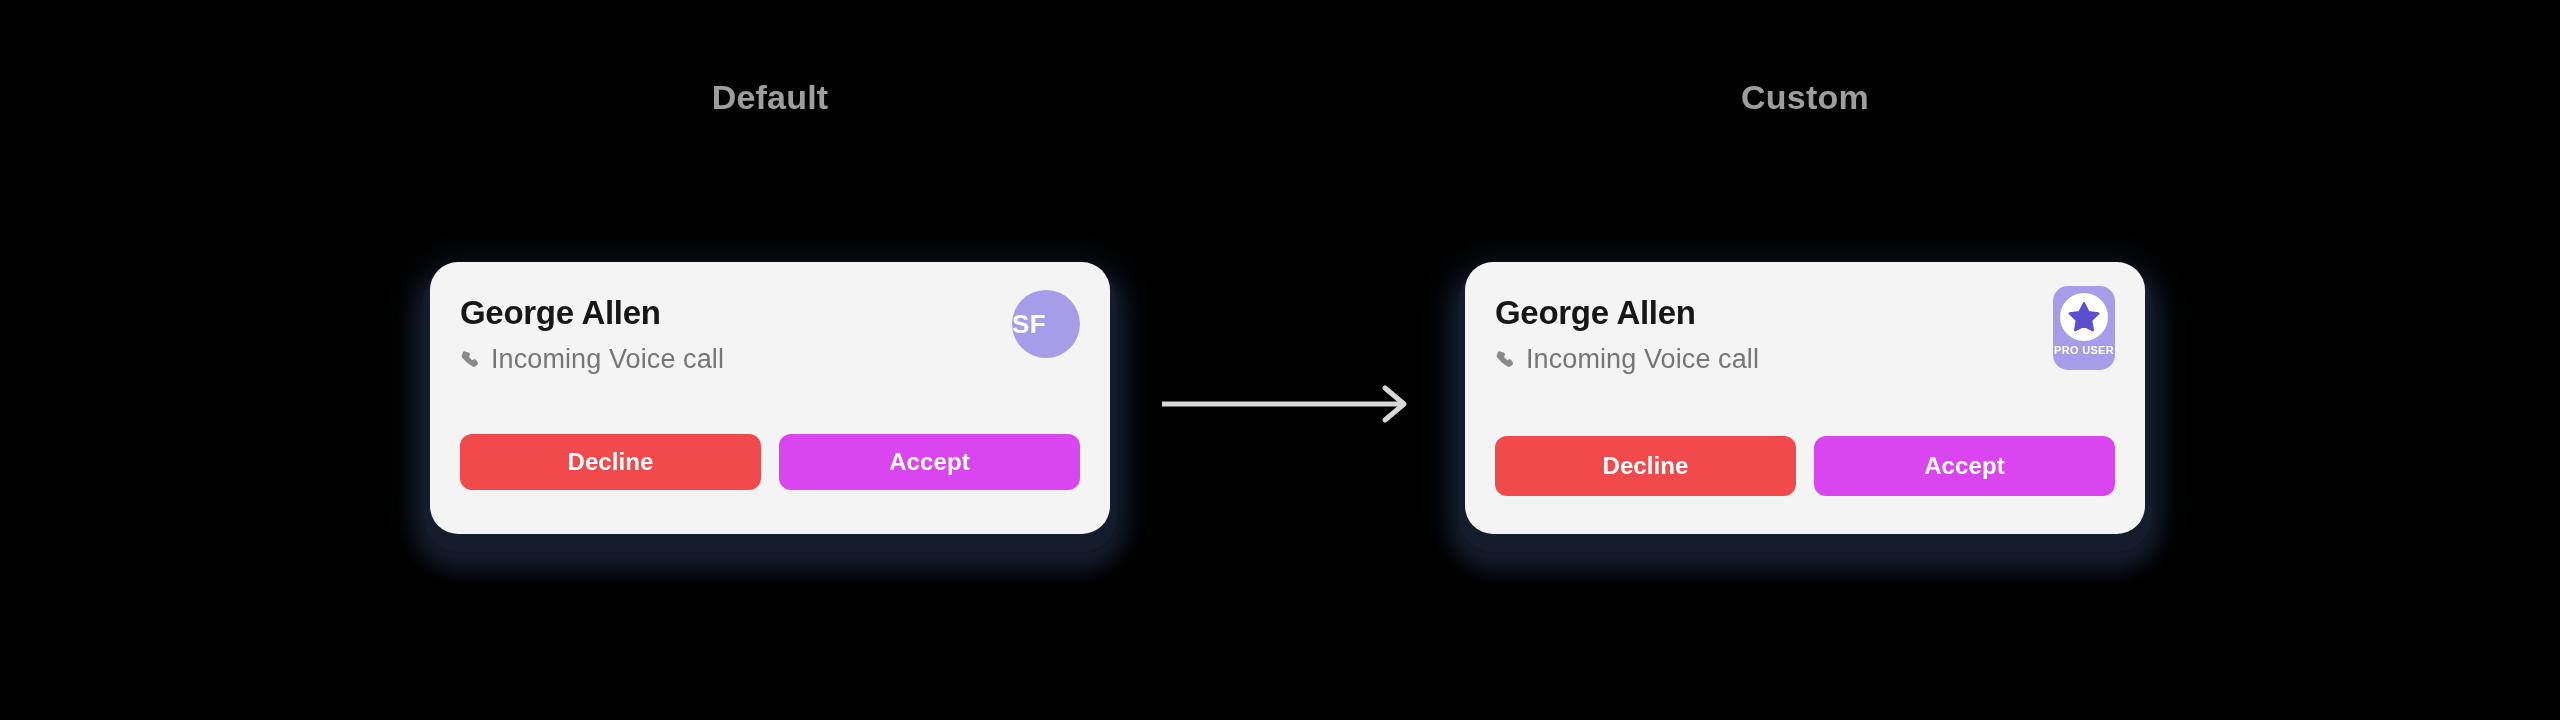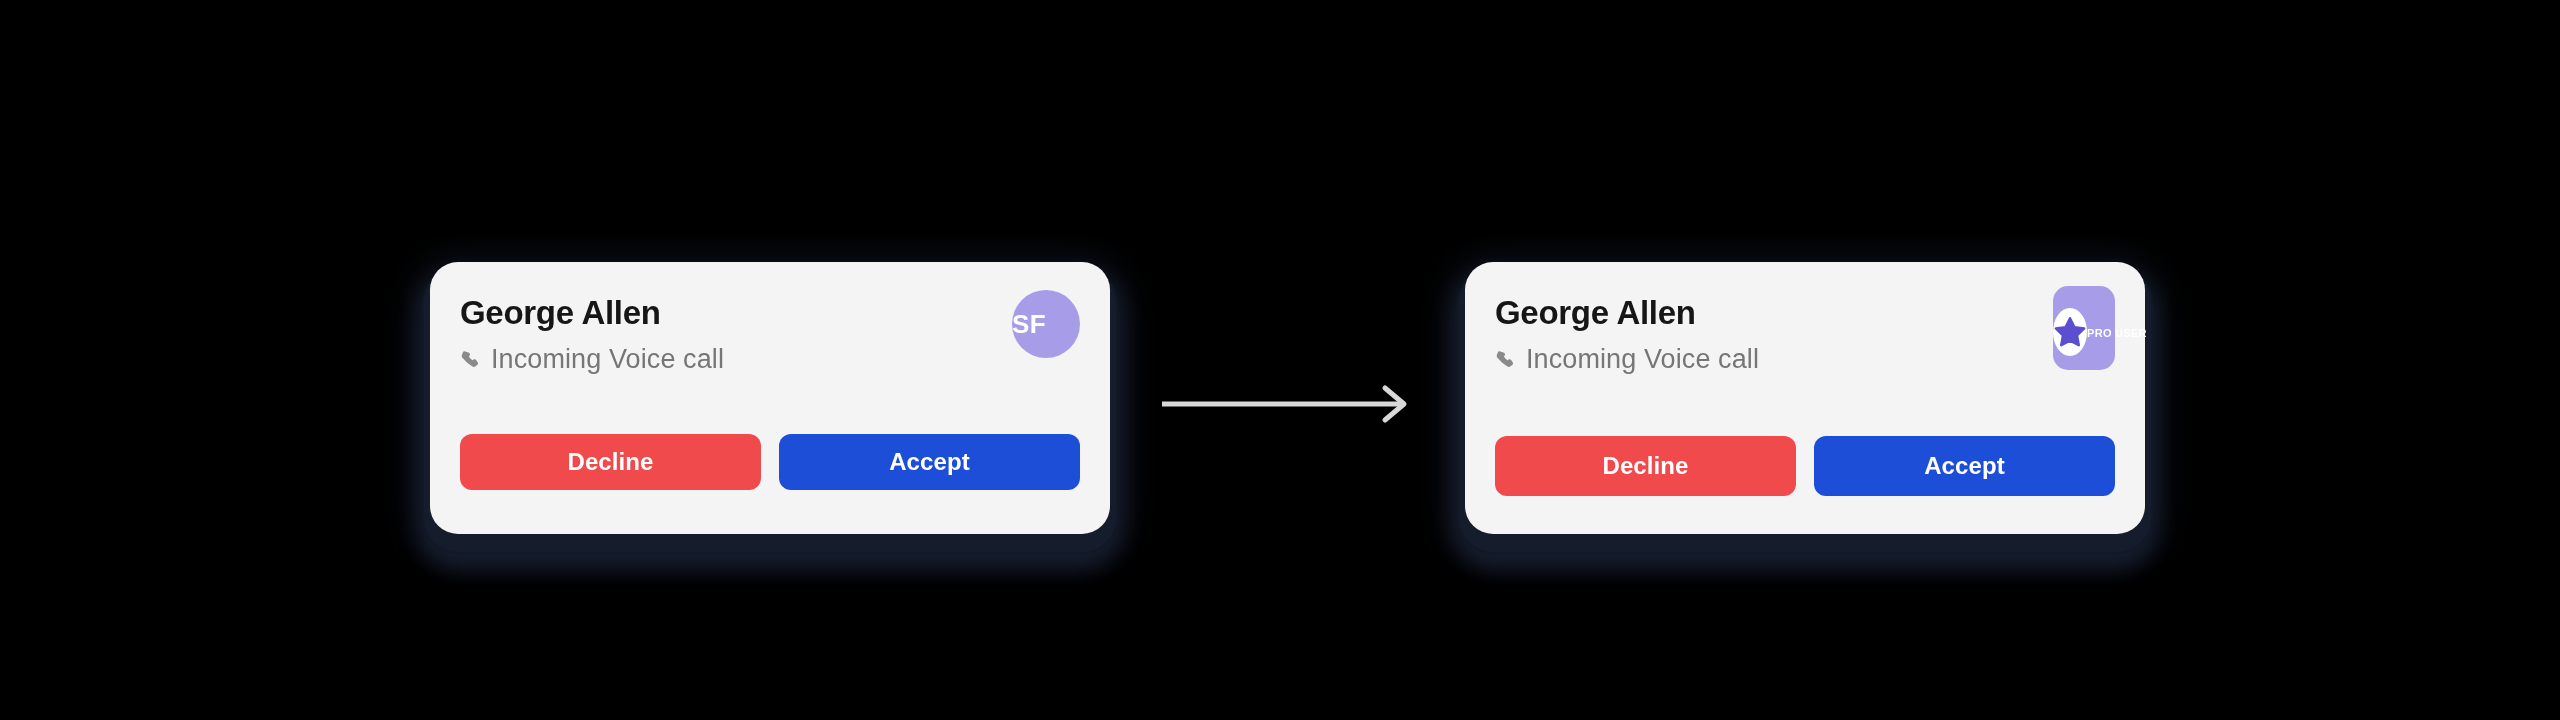--- a/index.html
+++ b/index.html
@@ -140,20 +140,21 @@
   
   .pro-badge {
     position: absolute;
     right: 0;
     top: -6px;
     width: 62px;
     height: 84px;
     border-radius: 15px;
     background: #a79ce8;
     display: flex;
+    flex-direction: column;
     align-items: center;
     justify-content: flex-start;
     padding-top: 7px;
     box-sizing: border-box;
   }
   .pro-badge-disc {
     width: 48px;
     height: 48px;
     border-radius: 50%;
     background: #ffffff;
@@ -191,42 +192,44 @@
     font-size: 24px;
     font-weight: bold;
     letter-spacing: 0.1px;
     cursor: pointer;
     display: flex;
     align-items: center;
     justify-content: center;
     padding: 8px;
   }
   .btn-decline { background: #f04a4c; }
-  .btn-accept  { background: #1d4ed8; }
+  .btn-accept  { background: #d946ef; }
 
   
   .card-wrap.right .actions { bottom: 38px; }
   .card-wrap.right .btn { height: 60px; }
 
   
   .arrow {
     position: absolute;
     left: 1162px;
     top: 382px;
     width: 250px;
     height: 44px;
   }
   .arrow svg { display: block; }
 </style>
 </head>
 <body>
 
 <div class="stage">
 
-
+  <div class="col-label left">Default</div>
+
+  <div class="col-label right">Custom</div>
 
   <div class="card-wrap left">
     <div class="card-shadow"></div>
 
     <div class="card">
 
       <div class="card-top">
 
         <div class="caller-name">George Allen</div>
 

